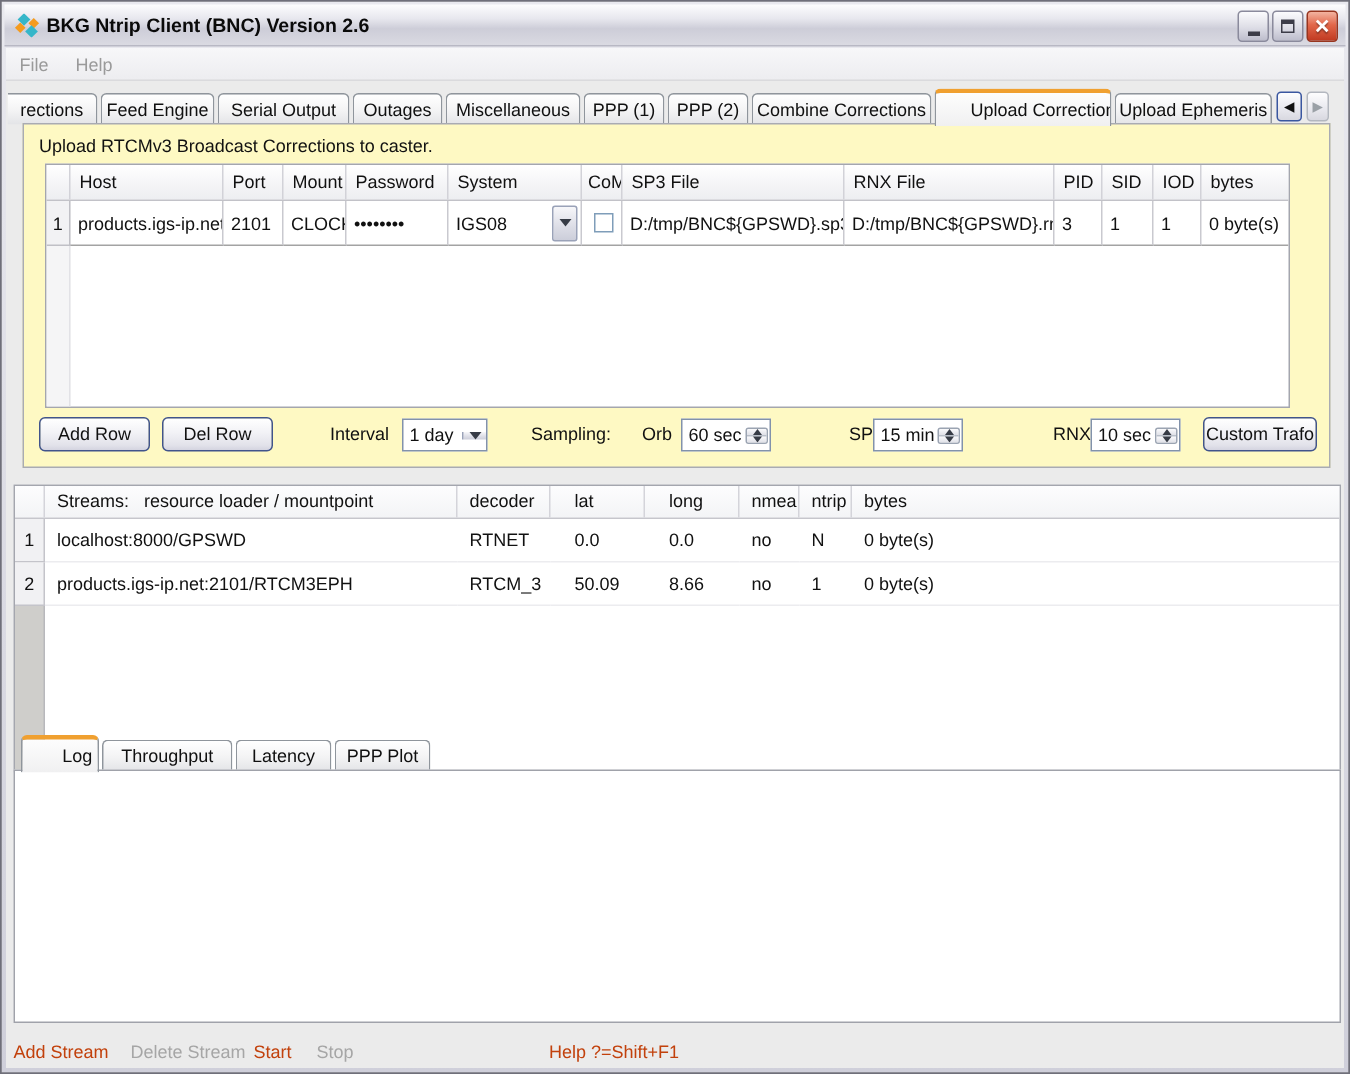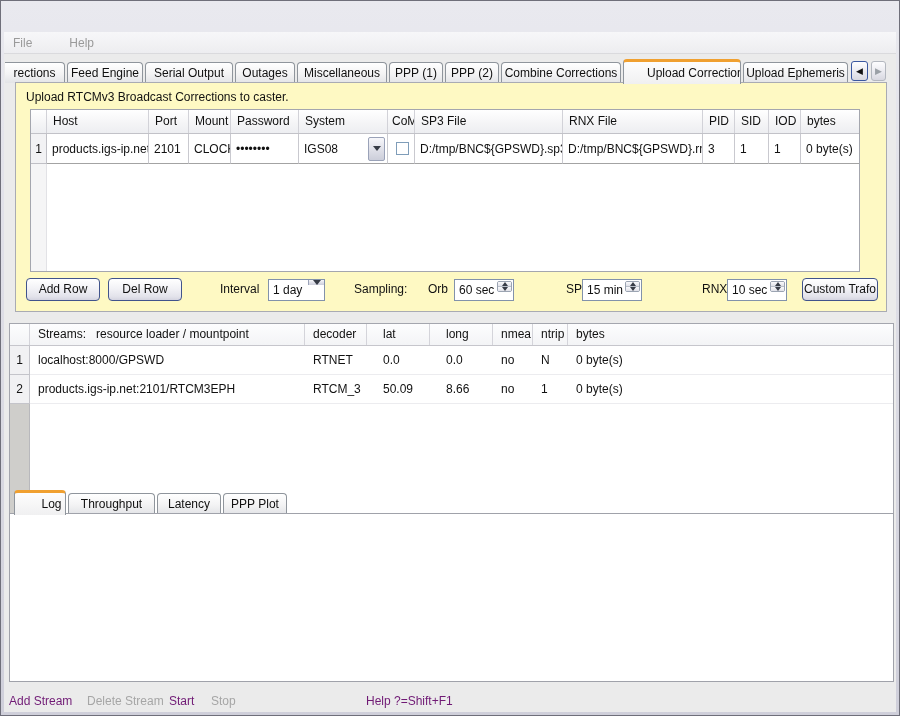--- a/index.html
+++ b/index.html
@@ -39,21 +39,21 @@
     border-color: #97351f;
     background: linear-gradient(180deg,#f3b3a0 0%,#e2674a 45%,#c03a21 100%);
   }
   .glyph-close { color: #fff; font-weight: bold; font-size: 13px; line-height: 1; text-shadow: 0 1px 1px rgba(0,0,0,.35); }
   
   .client { position: absolute; left: 3px; right: 3px; top: 31px; bottom: 3px; background: #ebebeb; }
   .menubar {
     position: absolute; left: 0; right: 0; top: 0; height: 22px;
     background: linear-gradient(180deg,#f7f7f9,#ededf0);
     border-bottom: 1px solid #dadadd;
-    display: flex; align-items: center; gap: 19px;
+    display: flex; align-items: center;
   }
   .menuitem { color: #9a9a9a; padding: 0 9px; line-height: 22px; }
   
   .tabbar { position: absolute; left: 1px; top: 27px; right: 0; height: 24px; display: flex; align-items: flex-end; }
   .tab {
     height: 21px; line-height: 20px; text-align: center;
     margin-right: 2px; white-space: nowrap; overflow: hidden;
     border: 1px solid #8f959c; border-bottom: none;
     border-radius: 4px 4px 0 0;
     background: linear-gradient(180deg,#ffffff 0%,#f3f3f4 55%,#e3e4e7 100%);
@@ -110,21 +110,21 @@
   .controls { position: absolute; left: 0; top: 195px; right: 0; height: 26px; }
   .btn {
     position: absolute; height: 23px; line-height: 21px; text-align: center;
     border: 1px solid #41548c; border-radius: 4px;
     background: linear-gradient(180deg,#ffffff 0%,#f2f2f6 45%,#e2e2ea 85%,#d4d4e0 100%);
     white-space: nowrap;
   }
   .ctl-label { position: absolute; line-height: 23px; }
   .field {
     position: absolute; height: 22px; border: 1px solid #8292ab; background: #fff;
-    display: flex; align-items: flex-start;
+    display: flex; align-items: center;
   }
   .field-text { flex: 1; line-height: 20px; padding-left: 4px; white-space: nowrap; overflow: hidden; }
   .drop-btn {
     width: 16px; border-left: 1px solid #9aa2b8;
     background: linear-gradient(180deg,#f7f7fa,#dcdde6 60%,#ccceda);
     display: flex; align-items: center; justify-content: center;
   }
   .spin-btns { width: 15px; margin: 1px; border: 1px solid #9ba4b2; border-radius: 2px; display: flex; flex-direction: column; overflow: hidden; }
   .spin-up, .spin-dn {
     flex: 1; display: flex; align-items: center; justify-content: center;
@@ -145,29 +145,49 @@
   }
   .s-num{width:20px} .s-mount{width:275px} .s-dec{width:62px} .s-lat{width:63px}
   .s-long{width:63px} .s-nmea{width:40px} .s-ntrip{width:35px} .s-bytes{flex:1; border-right:none}
   .src.s-lat, .src.s-long, .shc.s-lat, .shc.s-long { padding-left: 16px; }
   .numstrip2 { position: absolute; left: 0; top: 80px; bottom: 0; width: 20px; background: #cfcecb; border-right: 1px solid #b8b8bc; }
   
   .tabbar2 { position: absolute; left: 10px; top: 459px; height: 23px; display: flex; align-items: flex-end; }
   .logpane { position: absolute; left: 5px; top: 481px; width: 885px; height: 169px; background: #fff; border: 1px solid #a0a2aa; }
   
   .statusbar { position: absolute; left: 0; right: 0; top: 659px; height: 23px; }
-  .sb-item { position: absolute; line-height: 20px; color: #701a75; white-space: nowrap; }
+  .sb-item { position: absolute; line-height: 20px; color: #c2410c; white-space: nowrap; }
   .sb-item.disabled { color: #a6a6a6; }
   .w-log{width:52px} .w-thr{width:87px} .w-lat{width:64px} .w-ppp{width:64px}
 </style>
 </head>
 <body>
 
 <div class="window">
 
+  <div class="titlebar">
+    <svg class="app-icon" viewBox="0 0 18 16">
+      <rect x="4" y="1" width="6" height="6" fill="#35b6c9" transform="rotate(45 7 4)"></rect>
+      <rect x="11" y="4" width="5" height="5" fill="#f59b1e" transform="rotate(45 13.5 6.5)"></rect>
+      <rect x="2" y="7" width="5" height="5" fill="#f59b1e" transform="rotate(45 4.5 9.5)"></rect>
+      <rect x="9" y="9" width="6" height="6" fill="#35b6c9" transform="rotate(45 12 12)"></rect>
+    </svg>
+    <span class="title-text">BKG Ntrip Client (BNC) Version 2.6</span>
+    <div class="winbtns">
+      <div class="winbtn">
+          <span class="glyph-min"></span>
+        </div>
+      <div class="winbtn">
+          <span class="glyph-max"></span>
+        </div>
+      <div class="winbtn close">
+          <span class="glyph-close">✕</span>
+        </div>
+    </div>
+  </div>
 
   <div class="client">
 
     <div class="menubar">
       <span class="menuitem">File</span>
       <span class="menuitem">Help</span>
     </div>
 
     <div class="tabbar">
       <div class="tab clipped" style="width:60px">rections</div>

